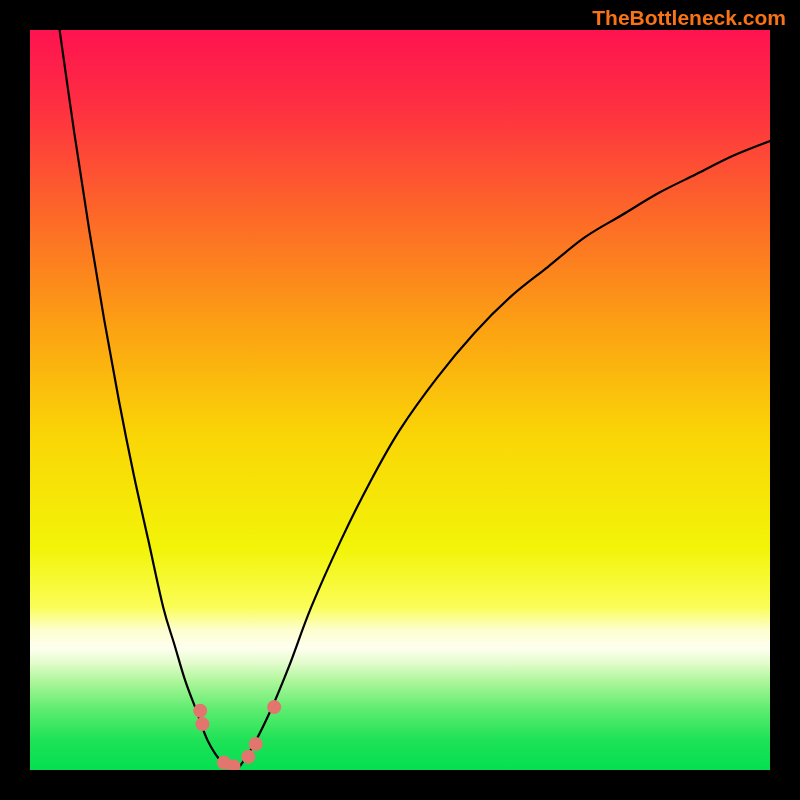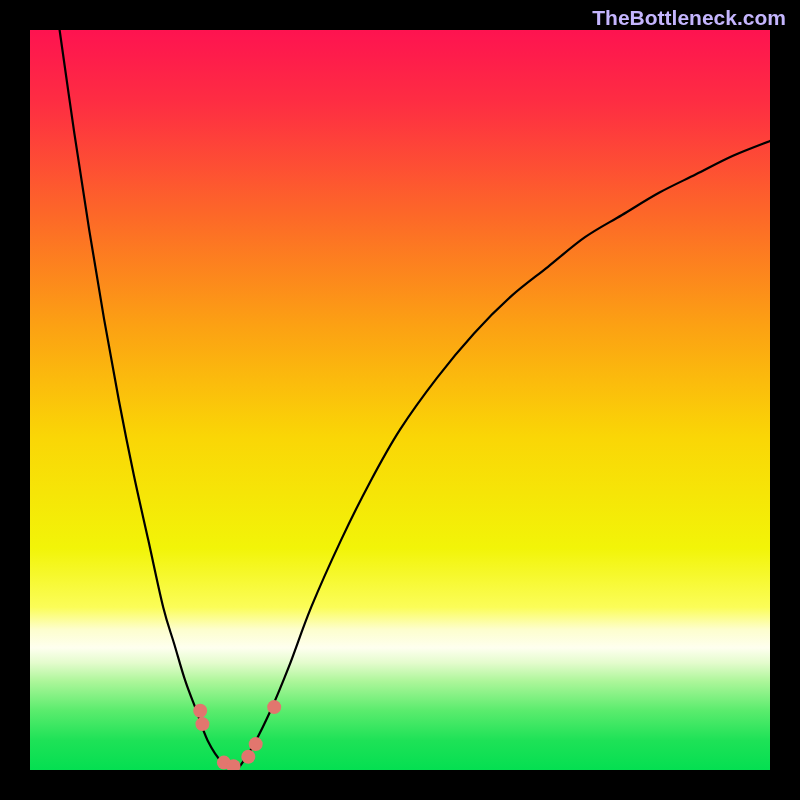--- a/index.html
+++ b/index.html
@@ -27,21 +27,21 @@
     height: 740px;
     overflow: hidden;
   }
   .plot-area svg {
     display: block;
   }
   .watermark {
     position: absolute;
     top: 6px;
     right: 14px;
-    color: #c4b5fd;
+    color: #f97316;
     font-size: 21px;
     font-weight: 600;
     letter-spacing: 0px;
     font-family: Arial, Helvetica, sans-serif;
   }
 </style>
 </head>
 <body>
 
 <div class="frame">

